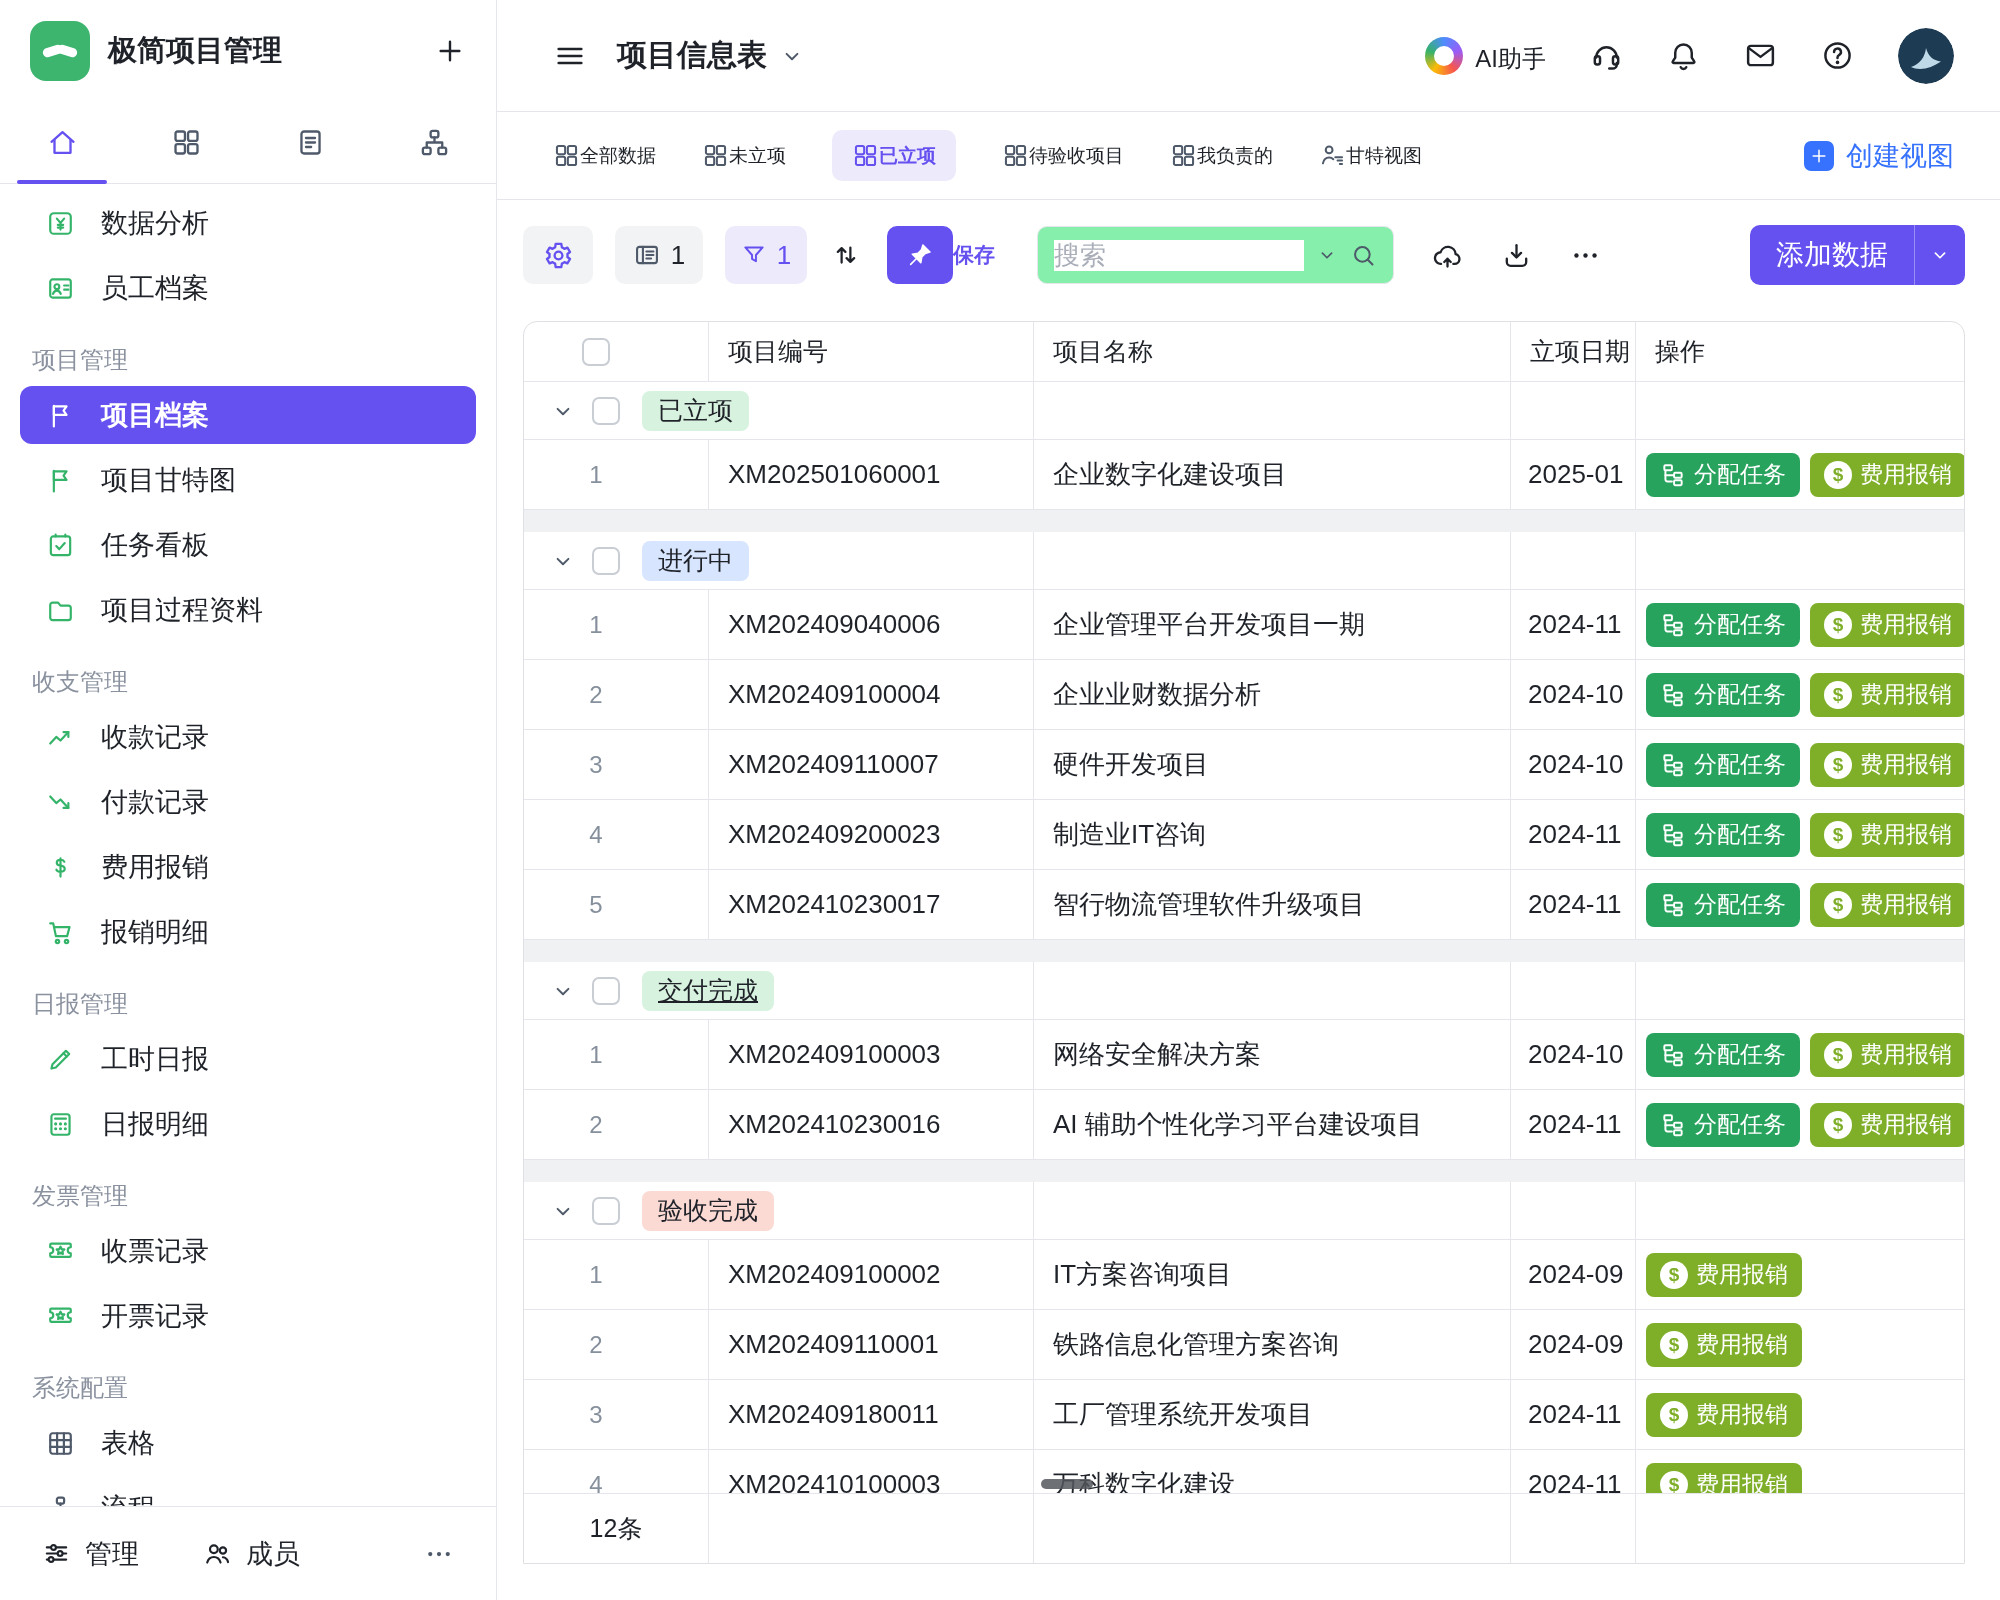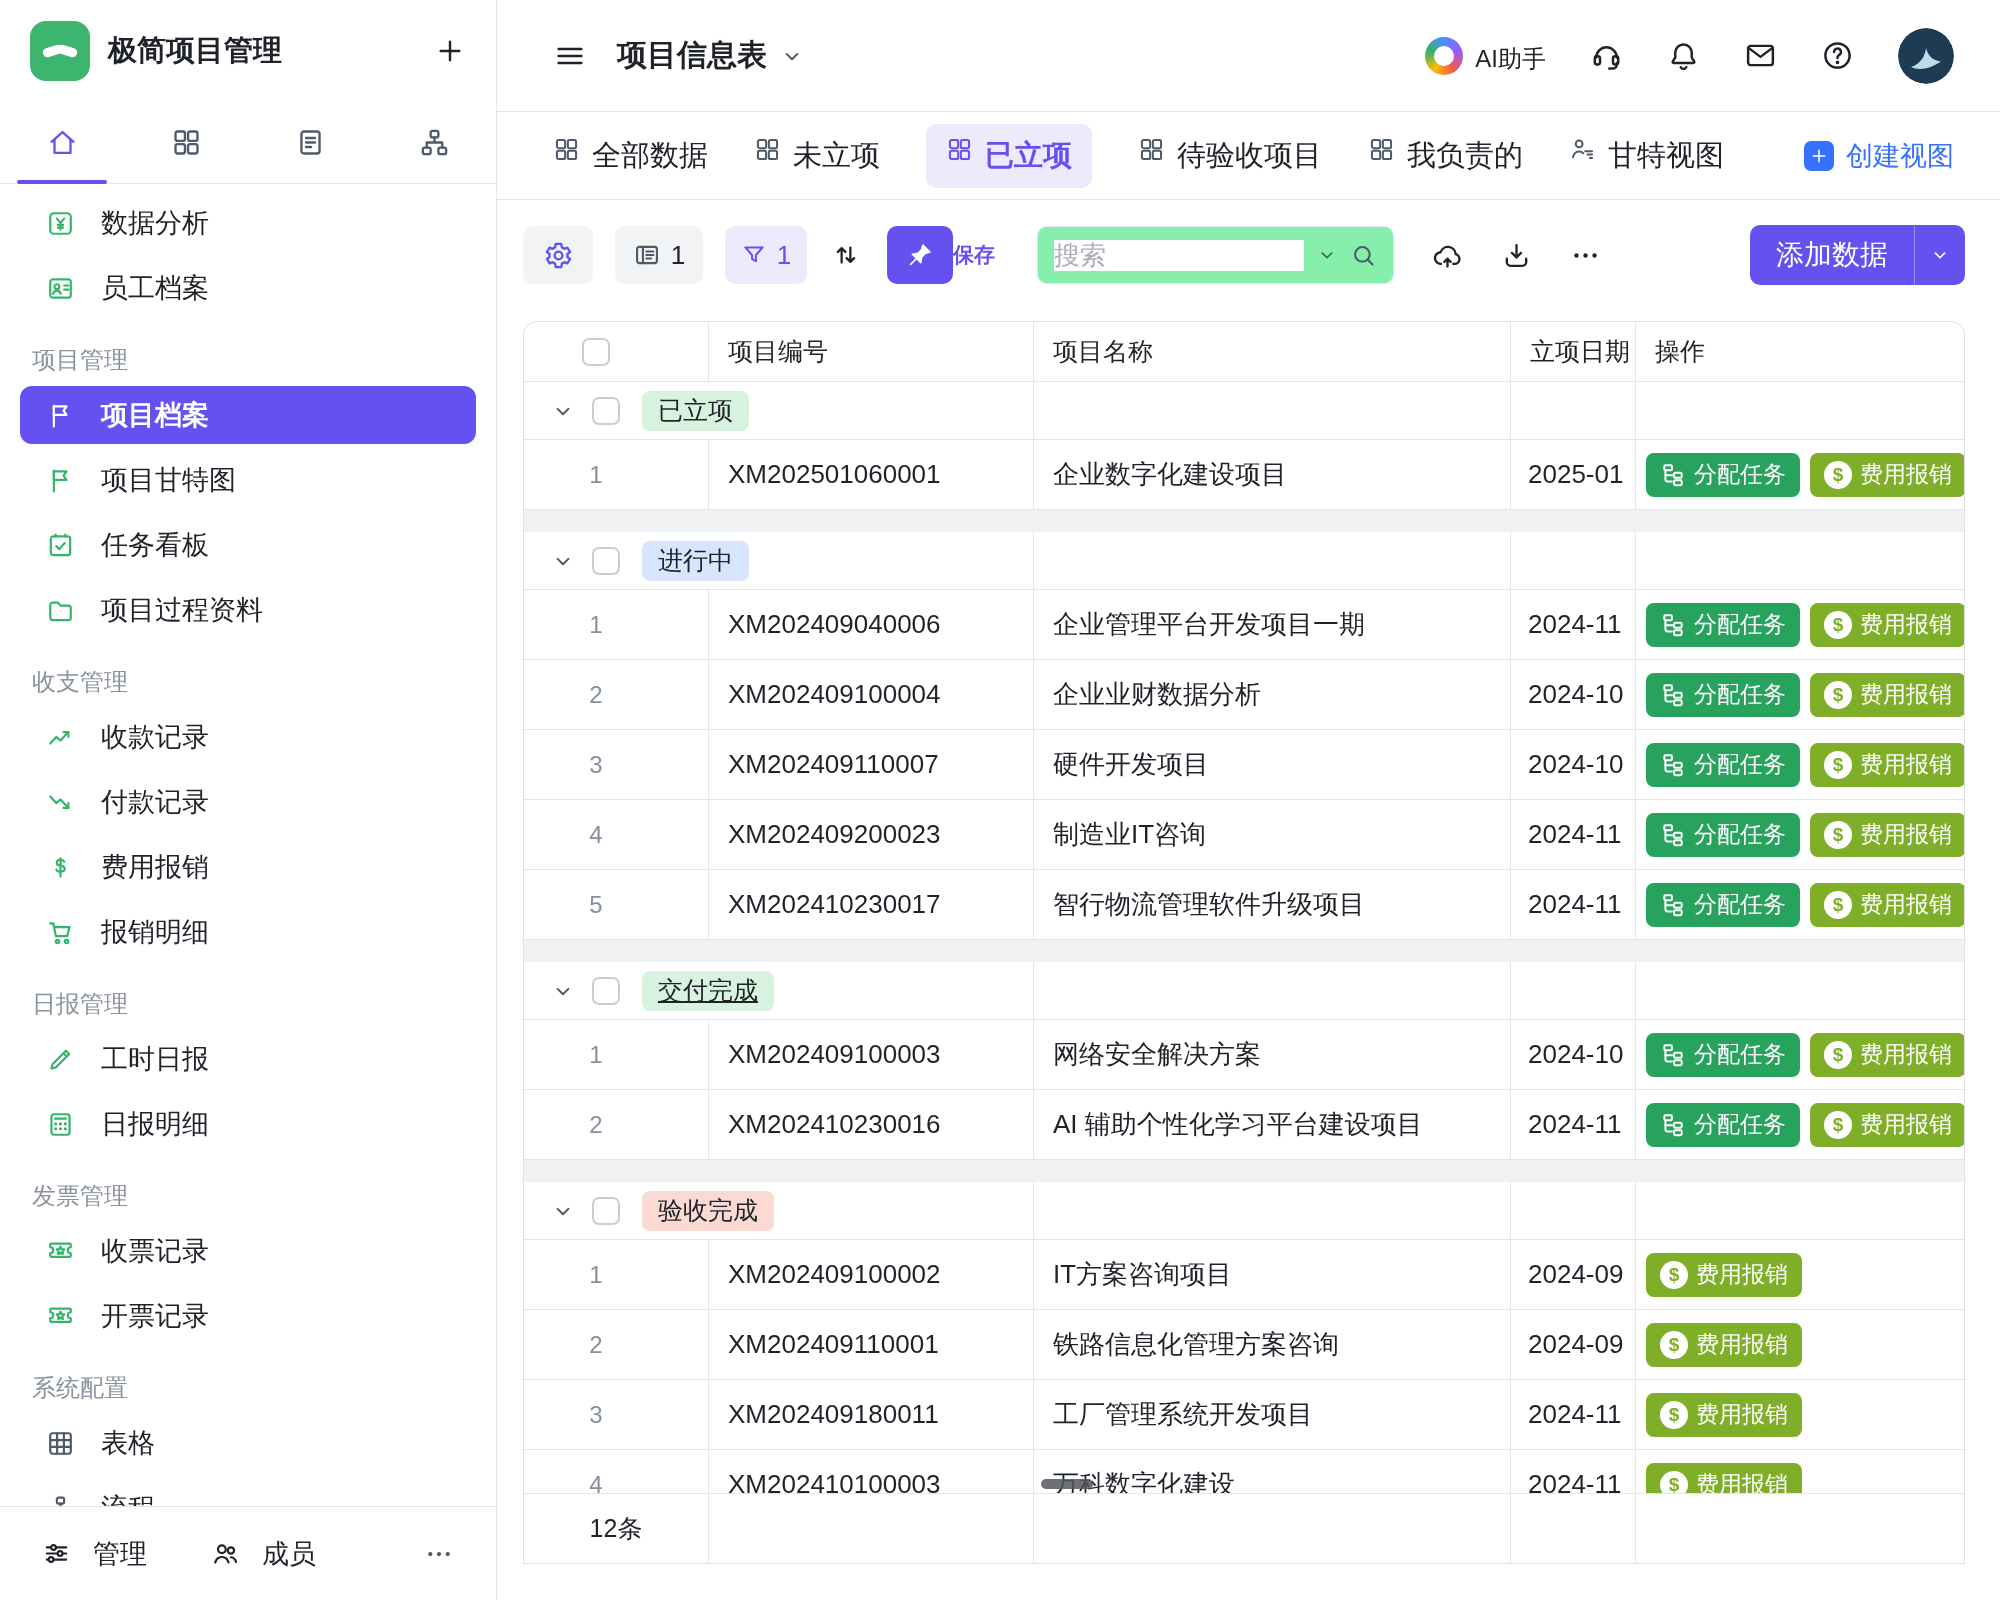--- a/index.html
+++ b/index.html
@@ -22,41 +22,41 @@
   .sb-tab.active{color:var(--accent,#6550F0)}
   .sb-tab.active::after{content:"";position:absolute;bottom:-1px;left:14%;width:72%;height:4px;background:var(--accent,#6550F0);border-radius:2px}
   .sb-menu{flex:1;overflow:hidden;padding-top:10px}
   .sb-section{padding:20px 0 10px 32px;font-size:24px;color:#8A919F}
   .sb-item{height:58px;margin:0 20px 7px;display:flex;align-items:center;gap:26px;padding:0 26px;border-radius:12px;font-size:27px;color:#1F2329}
   .sb-item .ic{font-size:29px;color:var(--icon-green,#34B469)}
   .sb-item .ic.gray{color:#4E5969}
   .sb-item.active{background:var(--accent,#6550F0);color:#fff;font-weight:600}
   .sb-item.active .ic{color:#fff}
   .sb-footer{height:94px;border-top:1px solid #E5E6EB;display:flex;align-items:center;padding:0 42px;gap:64px;font-size:27px;flex:none}
-  .sb-fitem{display:flex;align-items:center;gap:22px}
+  .sb-fitem{display:flex;align-items:center;gap:14px}
   .sb-fitem .ic{font-size:29px;color:#1F2329}
   .sb-more{margin-left:auto;font-size:30px;color:#4E5969}
 
   
   .main{flex:1;display:flex;flex-direction:column;min-width:0}
   .topbar{height:112px;border-bottom:1px solid #E5E6EB;display:flex;align-items:center;padding:0 46px 0 56px;flex:none}
   .burger{font-size:34px}
   .page-title{margin-left:30px;font-size:30px;font-weight:600}
   .title-chev{margin-left:12px;font-size:26px;color:#4E5969}
   .top-right{margin-left:auto;display:flex;align-items:center;gap:44px}
   .ai{display:flex;align-items:flex-end;gap:12px;font-size:24px}
   .ai-ring{width:38px;height:38px;border-radius:50%;background:conic-gradient(#4E8CFF,#9B5CF6,#F6574D,#FBBC05,#35B26A,#4E8CFF);position:relative;display:inline-block}
   .ai-ring::after{content:"";position:absolute;inset:9px;background:#fff;border-radius:50%}
   .tb-ic{font-size:33px;color:#1F2329;position:relative}
   .avatar{width:56px;height:56px;border-radius:50%;overflow:hidden;flex:none}
   .avatar svg{width:56px;height:56px;display:block}
 
   .viewtabs{height:88px;border-bottom:1px solid #E5E6EB;display:flex;align-items:center;padding:0 46px 0 56px;flex:none}
   .vtabs-wrap{display:flex;align-items:center;gap:46px}
-  .vtab{display:flex;align-items:flex-start;gap:12px;font-size:29px;color:#1F2329}
+  .vtab{display:flex;align-items:center;font-size:19px;color:#1F2329}
   .vtab .ic{font-size:27px;color:#4E5969}
   .vtab.active{background:var(--accent-light,#EDEAFB);color:var(--accent,#6550F0);padding:12px 20px;border-radius:10px;font-weight:600}
   .vtab.active .ic{color:var(--accent,#6550F0)}
   .create-view{margin-left:auto;display:flex;align-items:center;gap:12px;font-size:27px;color:var(--create-blue,#3672FD);font-weight:500}
   .plus-sq{width:30px;height:30px;border-radius:7px;background:var(--create-blue,#3672FD);color:#fff;display:flex;align-items:center;justify-content:center}
   .plus-sq .ic{font-size:20px}
 
   .content{flex:1;padding:26px 35px 0 26px;display:flex;flex-direction:column;min-height:0}
   .toolbar{display:flex;align-items:center;height:58px;flex:none}
   .tbtn{height:58px;border-radius:10px;display:flex;align-items:center;justify-content:center;background:#F2F3F5}

